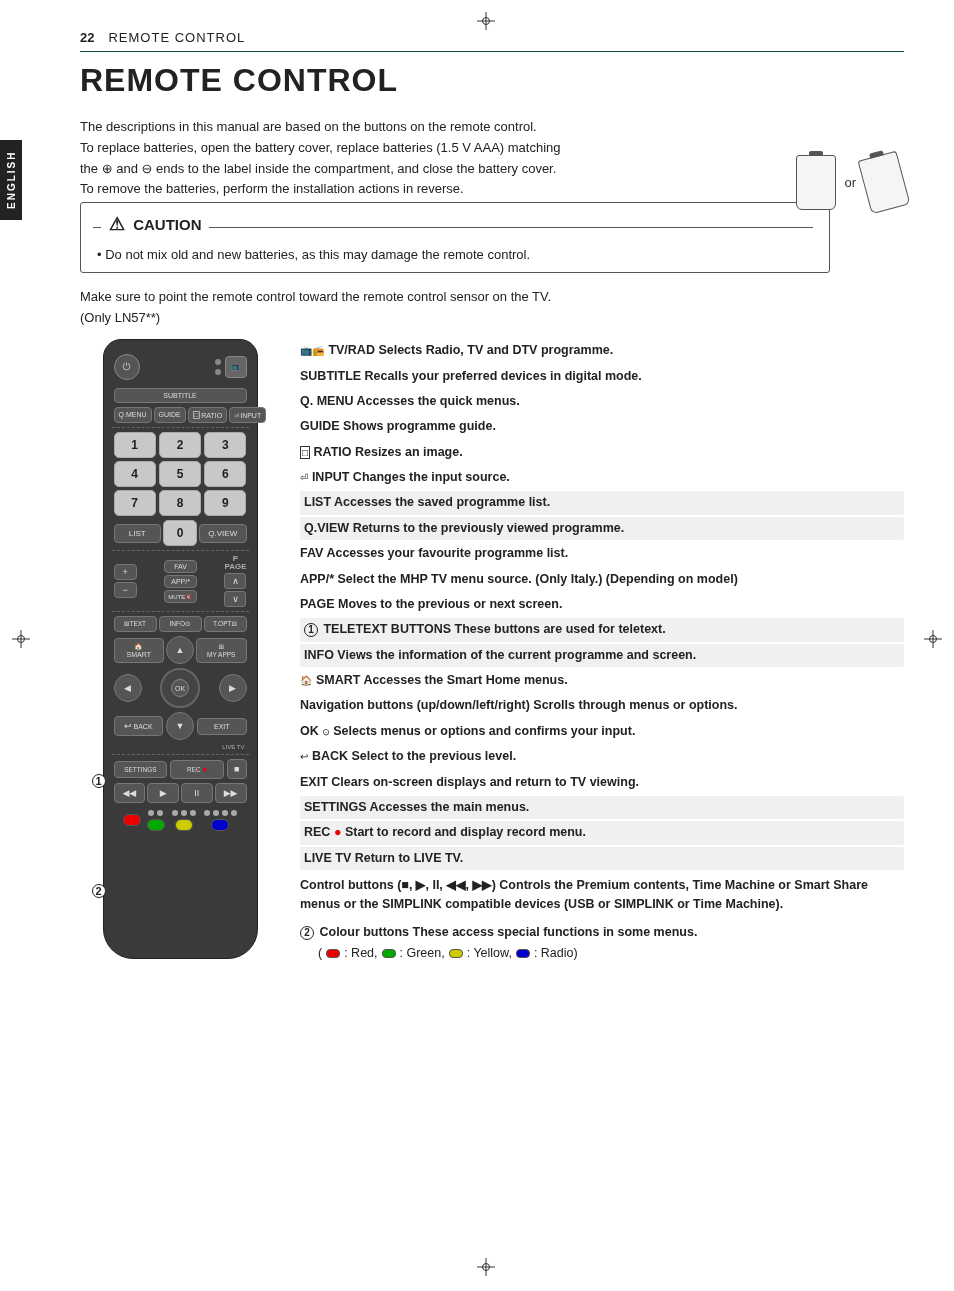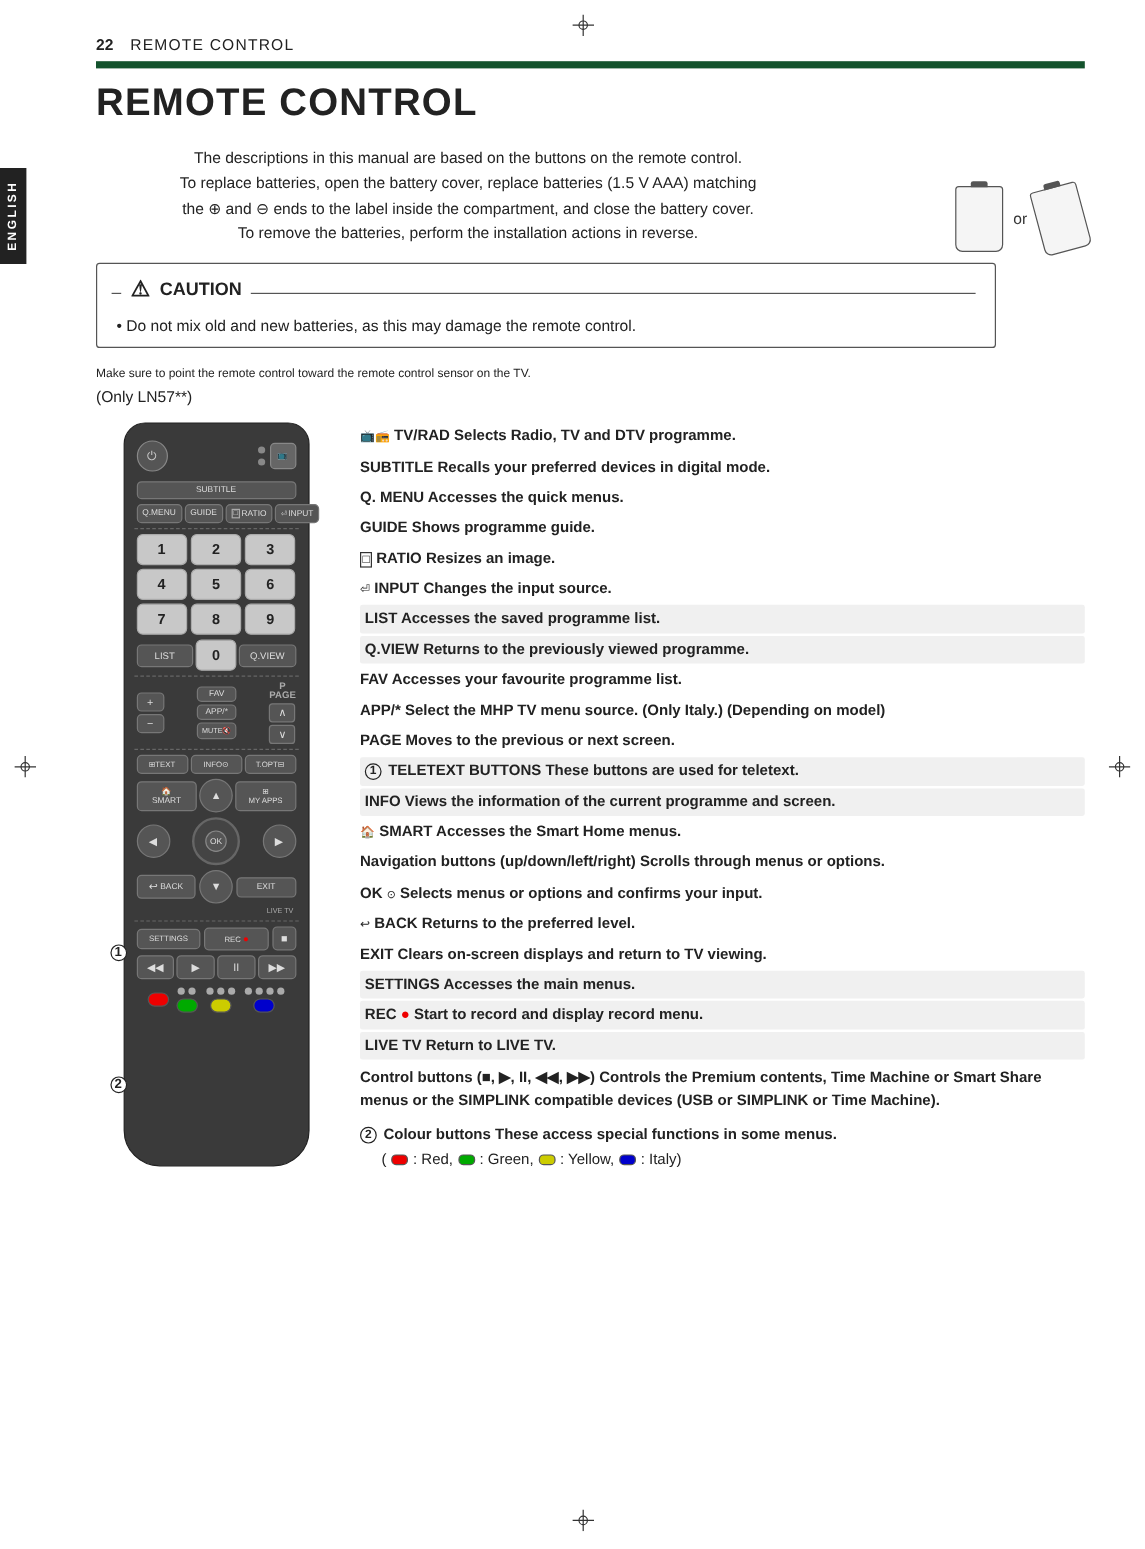--- a/index.html
+++ b/index.html
@@ -14,21 +14,21 @@
     }
     .page {
       width: 954px;
       min-height: 1291px;
       padding: 30px 50px 30px 80px;
       position: relative;
     }
     .page-header {
       display: flex;
       align-items: center;
-      border-bottom: 6px solid #14532d;
+      border-bottom: 1px solid #14532d;
       padding-bottom: 6px;
       margin-bottom: 2px;
     }
     .page-number {
       font-size: 13px;
       font-weight: bold;
       margin-right: 14px;
     }
     .page-header-title {
       font-size: 13px;
@@ -60,23 +60,22 @@
       font-size: 32px;
       font-weight: 900;
       letter-spacing: 1px;
       margin-bottom: 18px;
       margin-top: 10px;
     }
 
     .intro-text {
       font-size: 13px;
       line-height: 1.6;
-      margin-bottom: 14px;
+      margin-bottom: 2px;
       max-width: 620px;
-      text-align: center;
     }
 
     .caution-box {
       border: 1px solid #555;
       border-radius: 3px;
       padding: 10px 16px 10px 12px;
       margin-bottom: 16px;
       max-width: 750px;
       display: flex;
       flex-direction: column;
@@ -91,21 +90,21 @@
     .caution-icon {
       font-size: 18px;
       margin-right: 8px;
     }
     .caution-text {
       font-size: 13px;
       margin-left: 4px;
     }
 
     .make-sure-text {
-      font-size: 10px;
+      font-size: 13px;
       margin-bottom: 6px;
     }
     .only-text {
       font-size: 13px;
       margin-bottom: 14px;
     }
 
     .content-area {
       display: flex;
       gap: 20px;
@@ -780,21 +779,21 @@
 
       <div class="desc-item">
         <span class="desc-key">OK </span>
         <span style="font-size:9px;">⊙</span>
         <span class="desc-text"> Selects menus or options and confirms your input.</span>
       </div>
 
       <div class="desc-item">
         <span style="font-size:10px;">↩</span>
         <span class="desc-key"> BACK </span>
-        <span class="desc-text">Returns to the preferred level.</span>
+        <span class="desc-text">Select to the previous level.</span>
       </div>
 
       <div class="desc-item">
         <span class="desc-key">EXIT </span>
         <span class="desc-text">Clears on-screen displays and return to TV viewing.</span>
       </div>
 
       <div class="desc-item highlighted">
         <span class="desc-key">SETTINGS </span>
         <span class="desc-text">Accesses the main menus.</span>
@@ -822,21 +821,21 @@
         <span class="desc-text">These access special functions in some menus.</span>
         <div style="margin-left:18px;display:flex;align-items:center;gap:4px;margin-top:2px;">
           <span>(</span>
           <div style="width:14px;height:9px;background:#e00;border-radius:4px;border:1px solid #555;display:inline-block;"></div>
           <span>: Red,</span>
           <div style="width:14px;height:9px;background:#0a0;border-radius:4px;border:1px solid #555;display:inline-block;"></div>
           <span>: Green,</span>
           <div style="width:14px;height:9px;background:#cc0;border-radius:4px;border:1px solid #555;display:inline-block;"></div>
           <span>: Yellow,</span>
           <div style="width:14px;height:9px;background:#00c;border-radius:4px;border:1px solid #555;display:inline-block;"></div>
-          <span>: Italy)</span>
+          <span>: Radio)</span>
         </div>
       </div>
 
     </div>
 
   </div>
 
 </div>
 
 </body></html>

